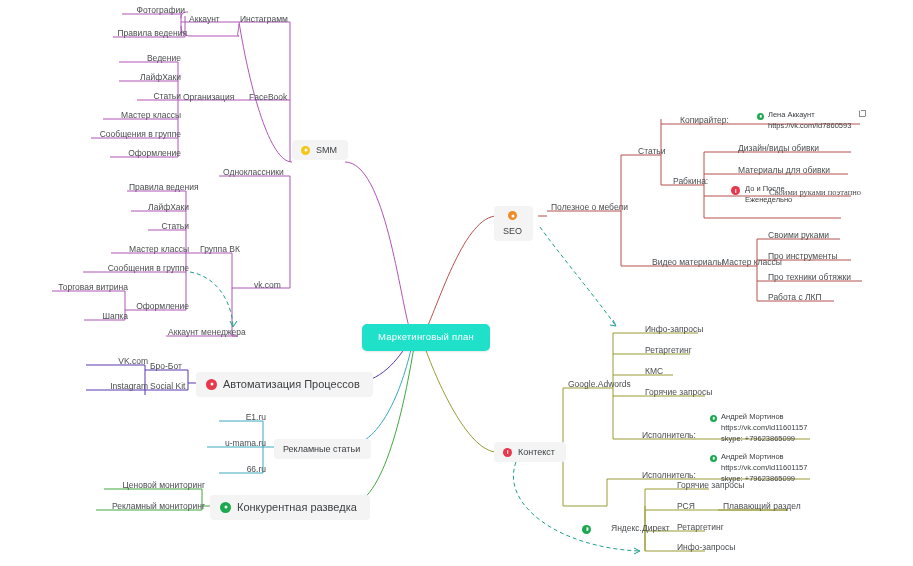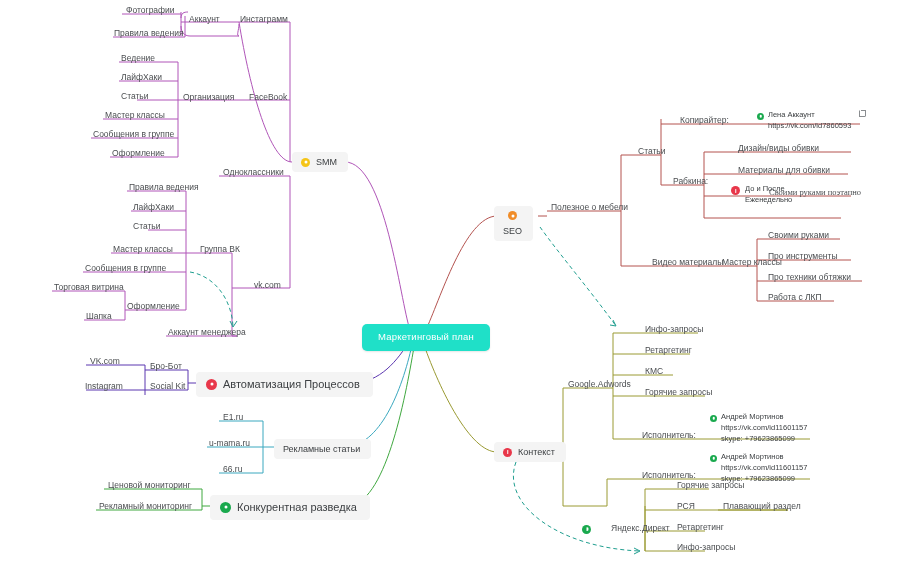--- a/index.html
+++ b/index.html
@@ -8,21 +8,21 @@
        -webkit-font-smoothing:antialiased;}
   #canvas{position:absolute;inset:0;width:913px;height:566px;}
   svg.links{position:absolute;left:0;top:0;width:913px;height:566px;pointer-events:none;}
 
   
   .node{position:absolute;white-space:nowrap;color:#3d4043;line-height:1.15;}
 
   
   .leaf{font-size:8.5px;color:#4a4d50;padding:0 4px 2px 4px;}
   .leaf.right{text-align:left;}
-  .leaf.left{text-align:left;}
+  .leaf.left{text-align:right;}
 
   
   .root{background:#1fe0c8;color:#ffffff;border-radius:5px;
         font-size:9.5px;letter-spacing:.2px;
         padding:8px 16px;box-shadow:0 1px 2px rgba(0,0,0,.10);}
 
   
   .topic{background:#f4f4f4;border-radius:4px;padding:5px 11px 5px 9px;
          font-size:9px;color:#3d4043;display:flex;align-items:center;gap:6px;}
   .topic.big{font-size:11px;padding:6px 13px 6px 10px;}
@@ -195,21 +195,21 @@
       <path d="M540,227 C560,255 590,290 616,326" stroke="#1f9e8f" stroke-dasharray="4 3"></path>
       <path d="M616,326 L610,325 M616,326 L613,320" stroke="#1f9e8f"></path>
 
       <path d="M516,462 C500,505 560,548 640,551" stroke="#1f9e8f" stroke-dasharray="4 3"></path>
       <path d="M640,551 L634,548 M640,551 L634,554" stroke="#1f9e8f"></path>
     </g>
   </svg>
 
   <div class="node root" style="left:362px;top:324px;">Маркетинговый план</div>
 
-  <div class="node topic" style="left:292px;top:152px;">
+  <div class="node topic" style="left:292px;top:140px;">
     <span class="ico" style="background:#f5c518"></span>
     <span>SMM</span>
   </div>
 
   <div class="node topic" style="left:494px;top:206px;flex-direction:column;">
     <span class="ico" style="background:#f08c28"></span>
     <span>SEO</span>
   </div>
 
   <div class="node topic big" style="left:196px;top:372px;">

